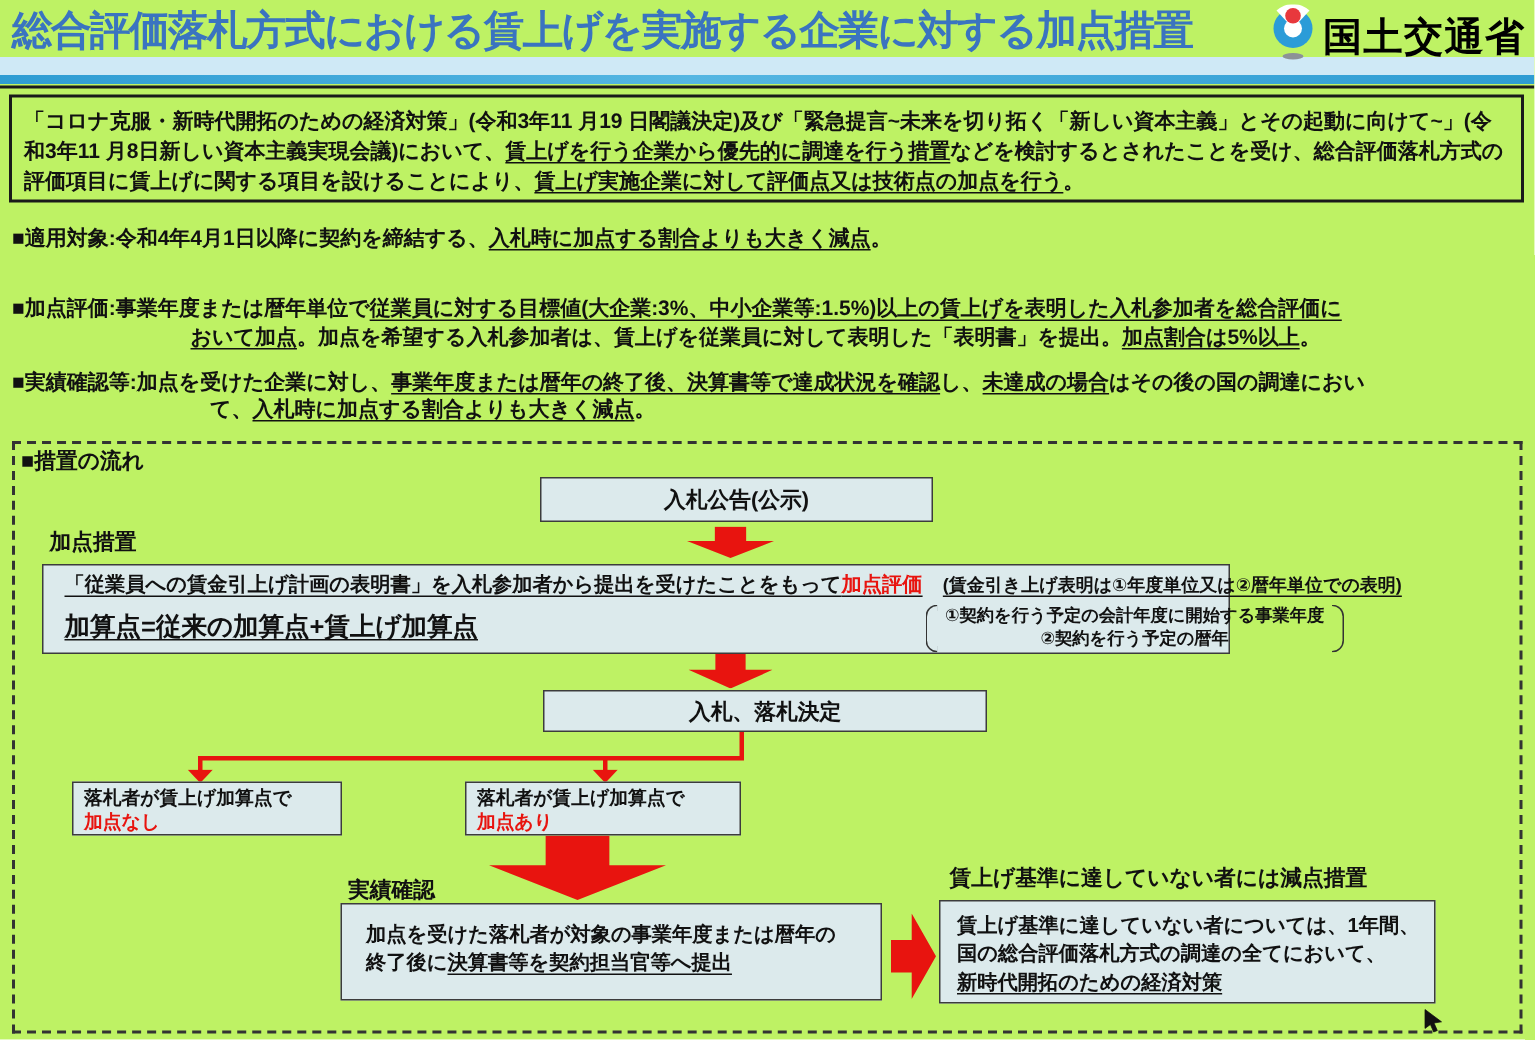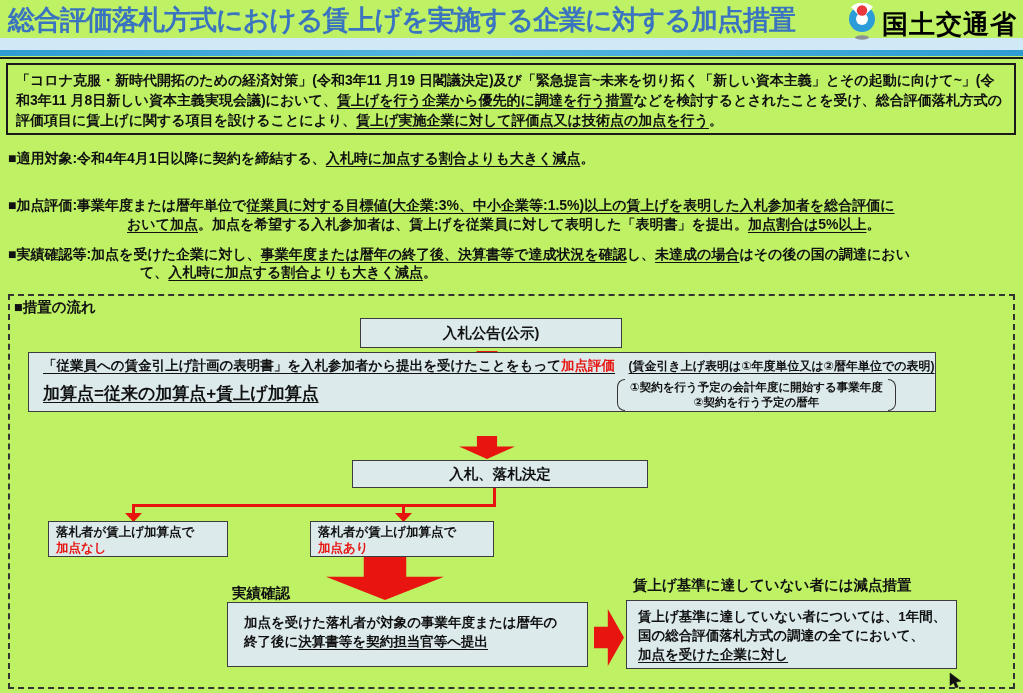--- a/index.html
+++ b/index.html
@@ -89,36 +89,36 @@
 
   <div class="flow-border"></div>
   <div class="flow-title">■措置の流れ</div>
 
   <div class="fbox centered" style="left:360px;top:318px;width:262px;height:30px">入札公告(公示)</div>
 
   <div class="arr-down" style="left:458px;top:351px;width:58px;height:21px"></div>
 
   <div class="flabel" style="left:33px;top:352px">加点措置</div>
 
-  <div class="fbox" style="left:28px;top:352px;width:908px;height:60px">
+  <div class="fbox" style="left:28px;top:376px;width:792px;height:60px">
     <div class="main-l1"><span class="u">「従業員への賃金引上げ計画の表明書」を入札参加者から提出を受けたことをもって</span><span class="u r b">加点評価</span><span>　</span><span class="u sm">(賃金引き上げ表明は①年度単位又は②暦年単位での表明)</span></div>
     <div class="main-l2"><span class="u b">加算点=従来の加算点+賃上げ加算点</span></div>
     <div class="bracket">
       <div class="paren paren-l"></div>
       <div class="bracket-lines">
         <div>①契約を行う予定の会計年度に開始する事業年度</div>
         <div>②契約を行う予定の暦年</div>
       </div>
       <div class="paren paren-r"></div>
     </div>
   </div>
 
   <div class="arr-down" style="left:459px;top:436px;width:56px;height:23px"></div>
 
-  <div class="fbox centered" style="left:352px;top:460px;width:296px;height:28px">入札、落札決定</div>
+  <div class="fbox centered" style="left:362px;top:460px;width:296px;height:28px">入札、落札決定</div>
 
   <div class="rline" style="left:493px;top:488px;width:3px;height:18px"></div>
   <div class="rline" style="left:132px;top:504px;width:364px;height:3px"></div>
   <div class="rline" style="left:132px;top:504px;width:3px;height:11px"></div>
   <div class="rhead" style="left:125px;top:513px"></div>
   <div class="rline" style="left:402px;top:504px;width:3px;height:11px"></div>
   <div class="rhead" style="left:395px;top:513px"></div>
 
   <div class="fbox branch-box" style="left:48px;top:521px;width:180px;height:36px">
     <div>落札者が賃上げ加算点で</div>
@@ -133,21 +133,21 @@
   <div class="arr-down" style="left:326px;top:557px;width:118px;height:43px"></div>
 
   <div class="flabel" style="left:232px;top:584px">実績確認</div>
 
   <div class="fbox jisseki-box" style="left:227px;top:602px;width:361px;height:65px"><span>加点を受けた落札者が対象の事業年度または暦年の</span><br><span>終了後に</span><span class="u b">決算書等を契約担当官等へ提出</span></div>
 
   <div class="arr-right" style="left:594px;top:609px;width:30px;height:57px"></div>
 
   <div class="flabel" style="left:633px;top:576px">賃上げ基準に達していない者には減点措置</div>
 
-  <div class="fbox genten-box" style="left:626px;top:600px;width:331px;height:69px"><span>賃上げ基準に達していない者については、1年間、</span><br><span>国の総合評価落札方式の調達の全てにおいて、</span><br><span class="u b">加点を受けた企業に対し</span></div>
+  <div class="fbox genten-box" style="left:626px;top:600px;width:331px;height:69px"><span>賃上げ基準に達していない者については、1年間、</span><br><span>国の総合評価落札方式の調達の全てにおいて、</span><br><span class="u b">新時代開拓のための経済対策</span></div>
 
   <div class="cursor">
     <svg width="15" height="17" viewBox="0 0 15 17">
       <path d="M2 1 L13 9.2 L8 10 L10.2 15 L7.8 16 L5.6 11 L2 13.6 Z" fill="#111" stroke="#111" stroke-width="0.5"></path>
     </svg>
   </div>
 
 </div>
 
 </body></html>

